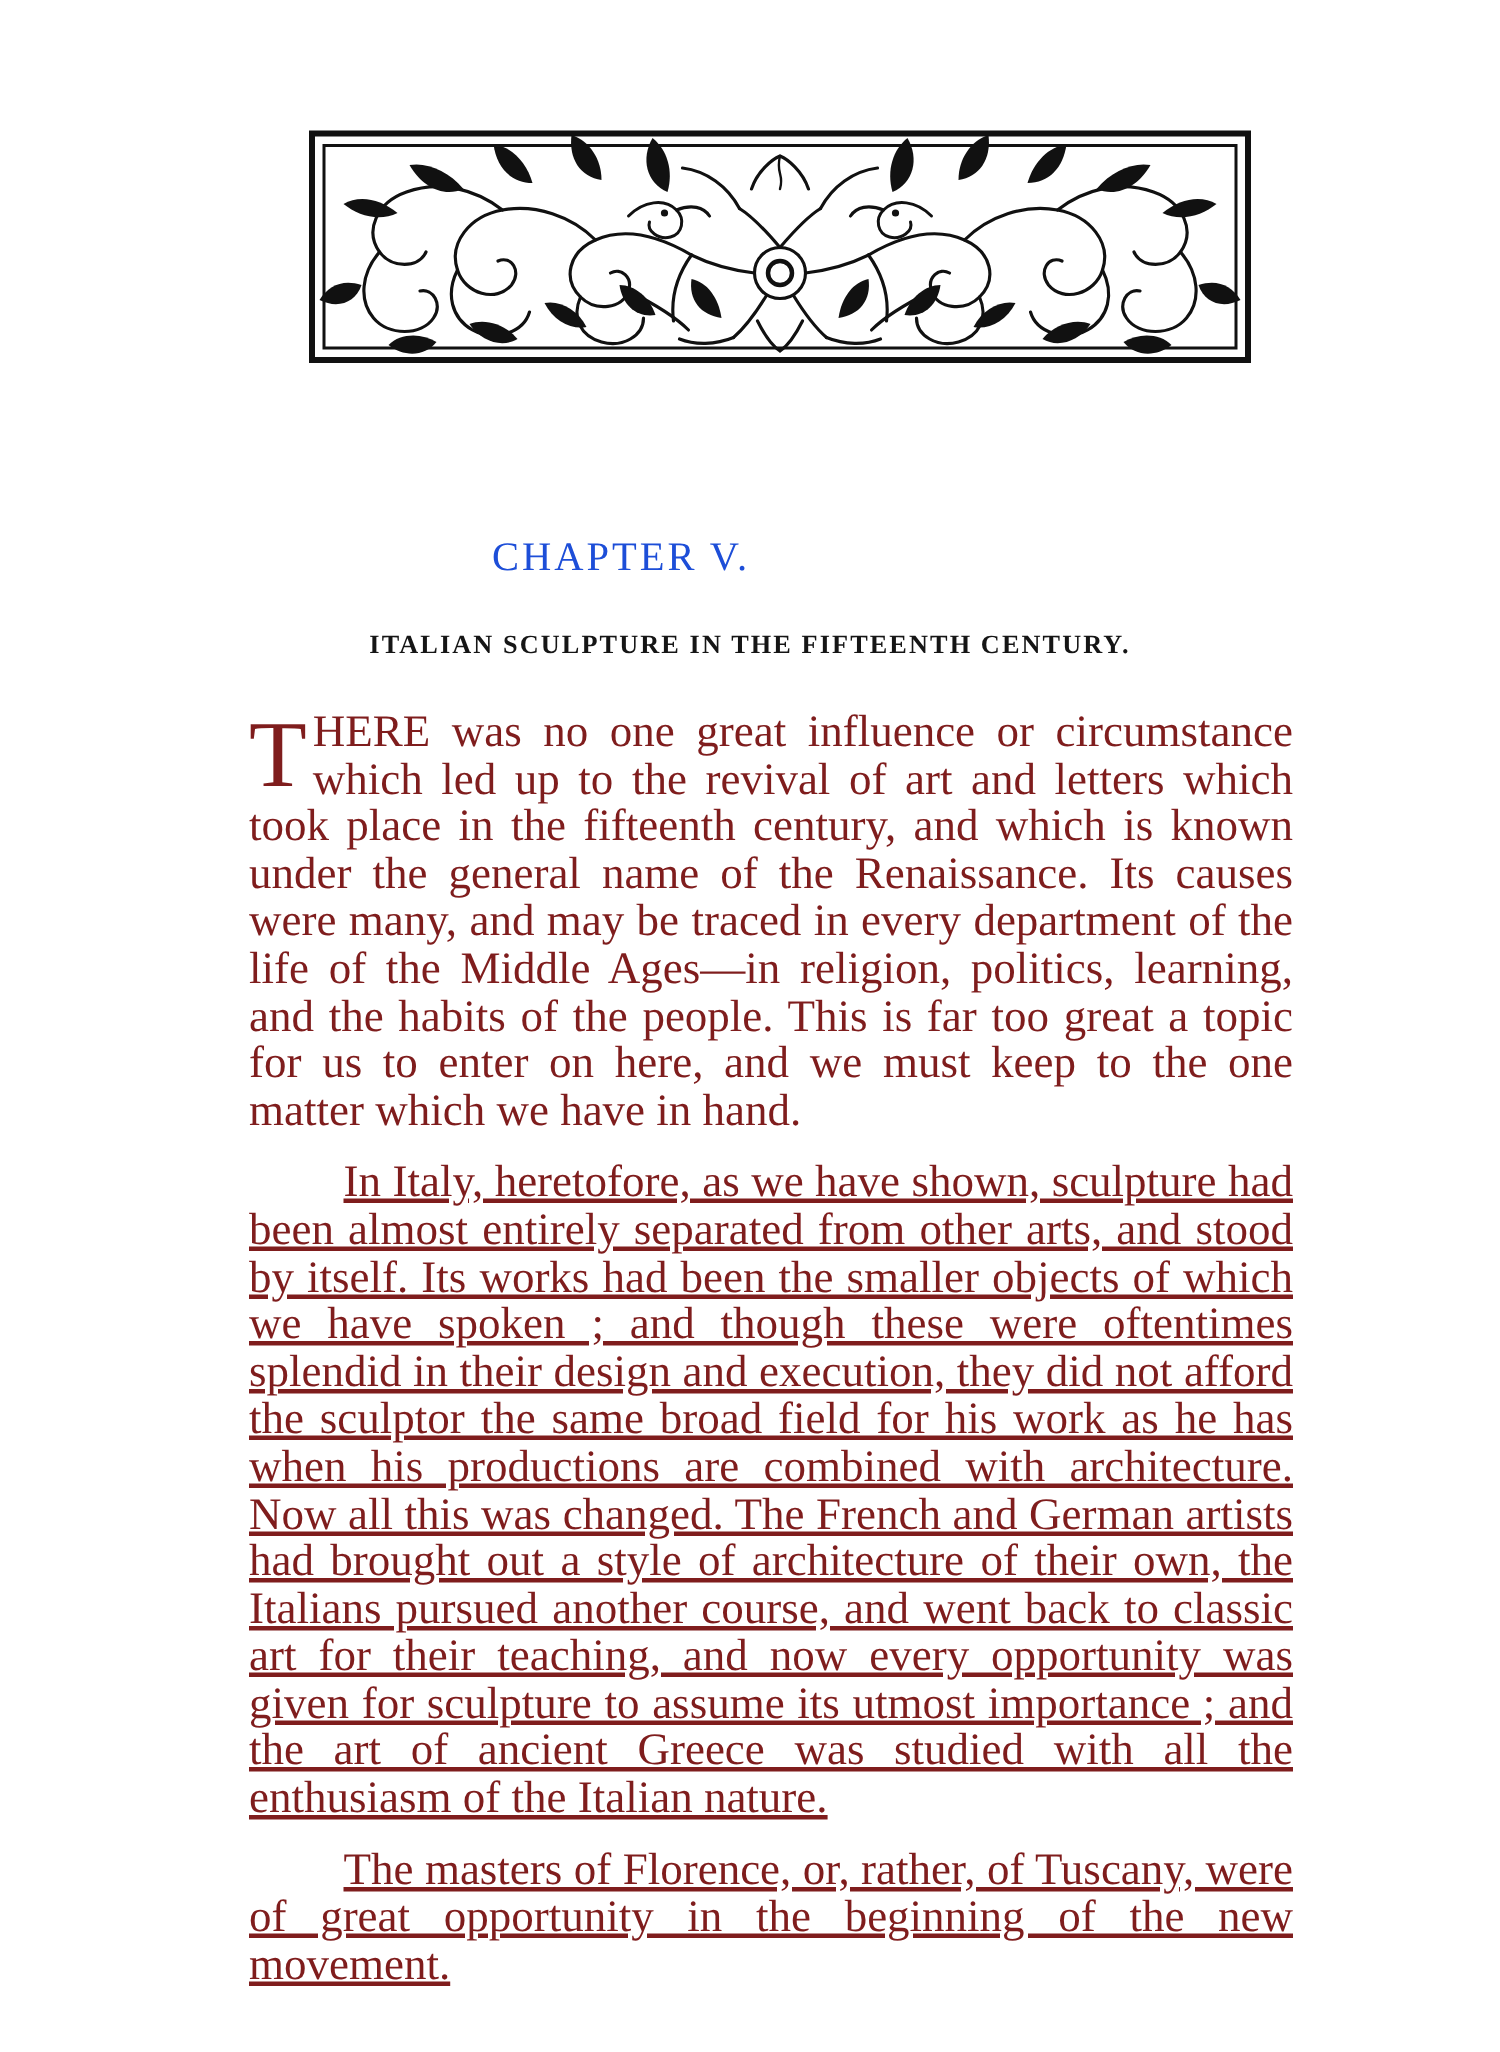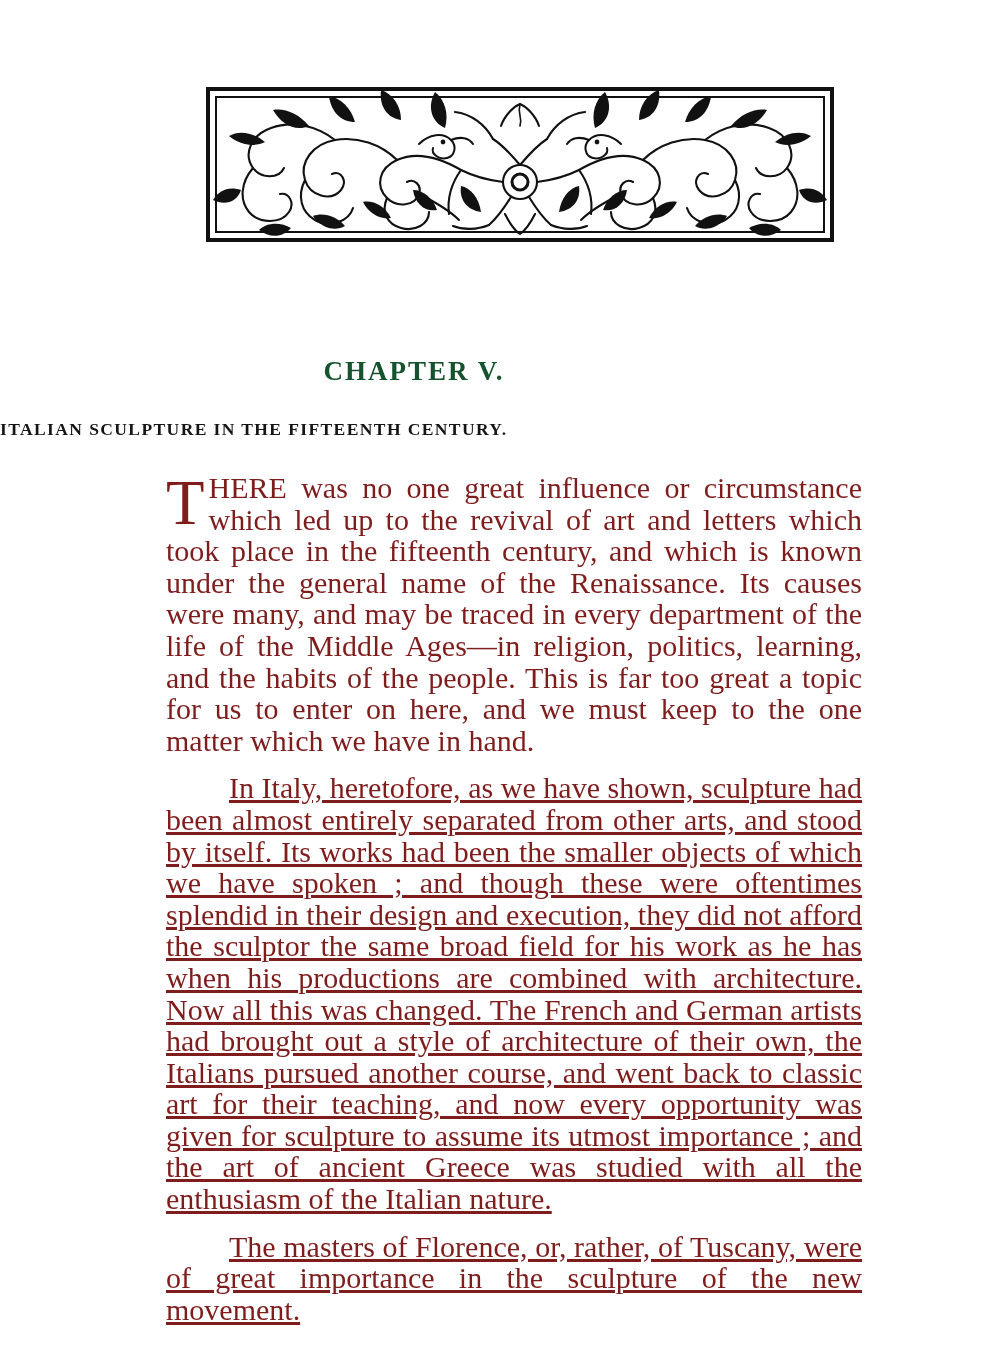--- a/index.html
+++ b/index.html
@@ -37,29 +37,29 @@
 
   
   .chapter-title {
     position: absolute;
     top: 338px;
     left: 0;
     width: 828px;
     text-align: center;
     font-size: 27px;
     letter-spacing: 2.0px;
-    font-weight: bold;
-    color: #14532d;
+    font-weight: normal;
+    color: #1d4ed8;
   }
   .chapter-subtitle {
     position: absolute;
     top: 404px;
     left: 0;
     width: 1000px;
-    text-align: left;
+    text-align: center;
     font-size: 17.5px;
     letter-spacing: 1.4px;
     color: #151515;
   }
 
   
   .body-col {
     position: absolute;
     top: 456px;
     left: 150px;
@@ -167,16 +167,16 @@
       </g>
     </svg>
   </div>
 
   <h1 class="chapter-title">CHAPTER V.</h1>
   <h2 class="chapter-subtitle">ITALIAN SCULPTURE IN THE FIFTEENTH CENTURY.</h2>
 
   <div class="body-col">
     <p class="para first-para">THERE was no one great influence or circumstance which led up to the revival of art and letters which took place in the fifteenth century, and which is known under the general name of the Renaissance. Its causes were many, and may be traced in every department of the life of the Middle Ages—in religion, politics, learning, and the habits of the people. This is far too great a topic for us to enter on here, and we must keep to the one matter which we have in hand.</p>
     <p class="para">In Italy, heretofore, as we have shown, sculpture had been almost entirely separated from other arts, and stood by itself. Its works had been the smaller objects of which we have spoken ; and though these were oftentimes splendid in their design and execution, they did not afford the sculptor the same broad field for his work as he has when his productions are combined with architecture. Now all this was changed. The French and German artists had brought out a style of architecture of their own, the Italians pursued another course, and went back to classic art for their teaching, and now every opportunity was given for sculpture to assume its utmost importance ; and the art of ancient Greece was studied with all the enthusiasm of the Italian nature.</p>
-    <p class="para">The masters of Florence, or, rather, of Tuscany, were of great importance in the sculpture of the new movement.</p>
+    <p class="para">The masters of Florence, or, rather, of Tuscany, were of great opportunity in the beginning of the new movement.</p>
   </div>
 
 </div>
 
 </body></html>

